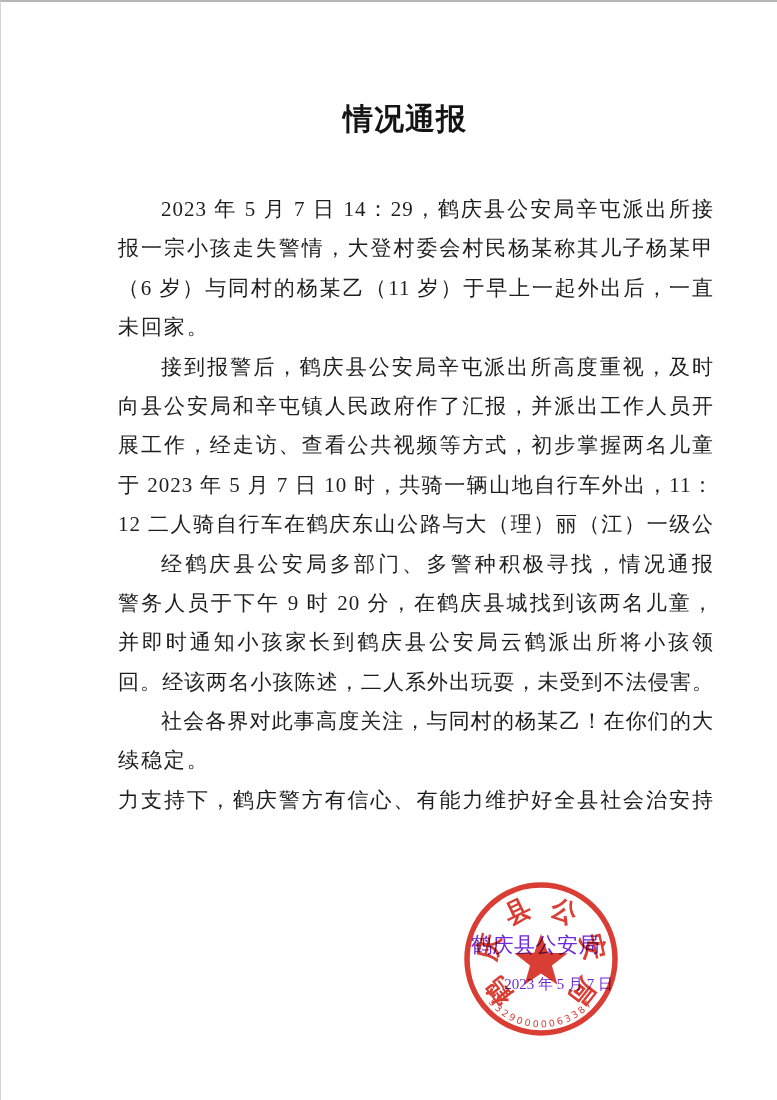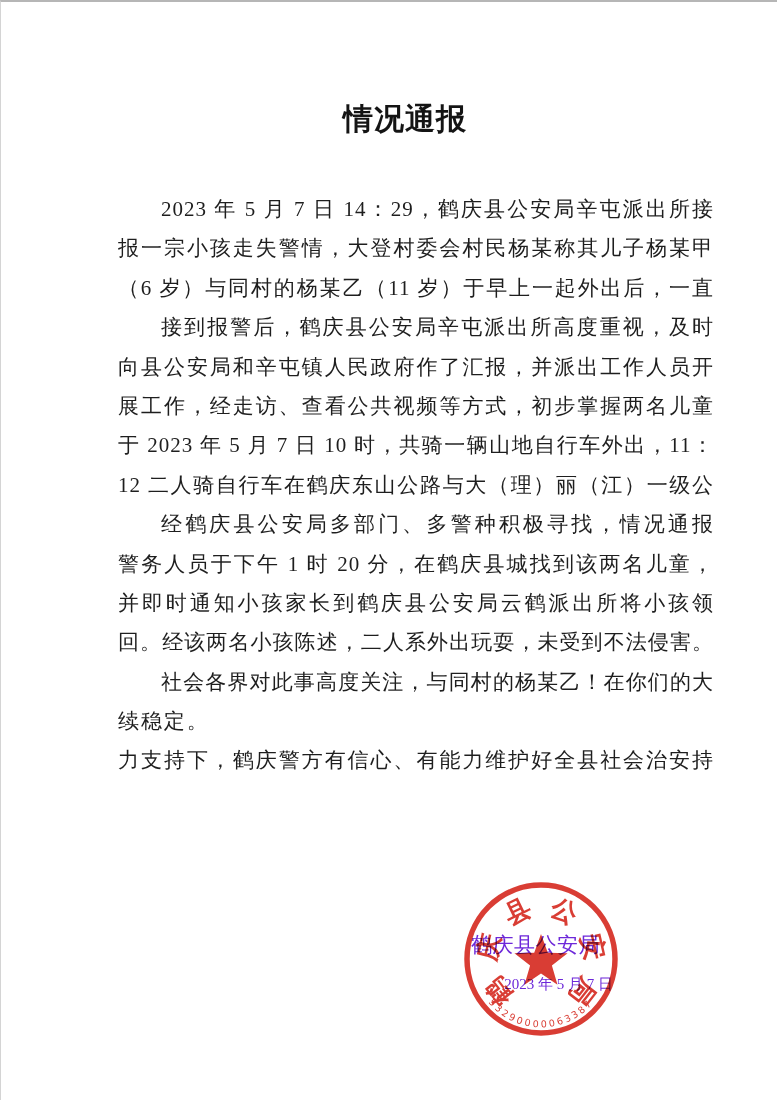--- a/index.html
+++ b/index.html
@@ -95,31 +95,32 @@
 
 <div class="page">
 
   <div class="doc-title">情况通报</div>
 
   <div class="doc-body">
       <div>
         <div class="line indent">2023 年 5 月 7 日 14：29，鹤庆县公安局辛屯派出所接</div>
         <div class="line">报一宗小孩走失警情，大登村委会村民杨某称其儿子杨某甲</div>
         <div class="line">（6 岁）与同村的杨某乙（11 岁）于早上一起外出后，一直</div>
+        <div class="line tail">未回家。</div>
       </div>
       <div>
         <div class="line indent">接到报警后，鹤庆县公安局辛屯派出所高度重视，及时</div>
         <div class="line">向县公安局和辛屯镇人民政府作了汇报，并派出工作人员开</div>
         <div class="line">展工作，经走访、查看公共视频等方式，初步掌握两名儿童</div>
         <div class="line">于 2023 年 5 月 7 日 10 时，共骑一辆山地自行车外出，11：</div>
         <div class="line">12 二人骑自行车在鹤庆东山公路与大（理）丽（江）一级公</div>
       </div>
       <div>
         <div class="line indent">经鹤庆县公安局多部门、多警种积极寻找，情况通报</div>
-        <div class="line">警务人员于下午 1 时 20 分，在鹤庆县城找到该两名儿童，</div>
+        <div class="line">警务人员于下午 9 时 20 分，在鹤庆县城找到该两名儿童，</div>
         <div class="line">并即时通知小孩家长到鹤庆县公安局云鹤派出所将小孩领</div>
         <div class="line">回。经该两名小孩陈述，二人系外出玩耍，未受到不法侵害。</div>
       </div>
       <div>
         <div class="line indent">社会各界对此事高度关注，与同村的杨某乙！在你们的大</div>
         <div class="line tail">续稳定。</div>
         <div class="line">力支持下，鹤庆警方有信心、有能力维护好全县社会治安持</div>
       </div>
     </div>
 

